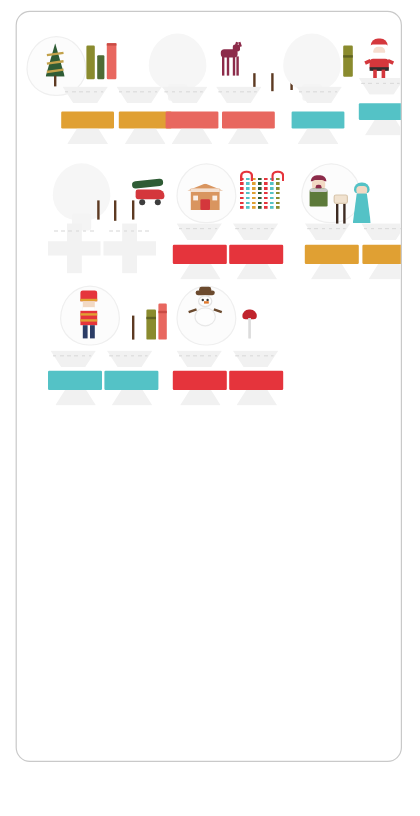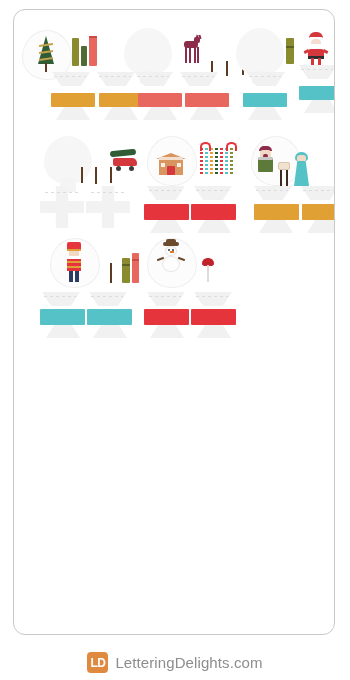--- a/index.html
+++ b/index.html
@@ -350,18 +350,14 @@
       <div class="dashline" style="left:135px;top:286px;width:32px;"></div>
       <div class="dashline" style="left:182px;top:286px;width:32px;"></div>
       <div class="band" style="left:130px;top:299px;width:45px;height:16px;background:#e5343c;"></div>
       <div class="band" style="left:177px;top:299px;width:45px;height:16px;background:#e5343c;"></div>
       <div class="trap up" style="left:136px;top:315px;width:34px;height:13px;"></div>
       <div class="trap up" style="left:183px;top:315px;width:34px;height:13px;"></div>
     </div>
 
   </div>
 
-  <div class="footer">
-    <div class="logo-mark">LD</div>
-    <div class="logo-text">LetteringDelights.com</div>
-  </div>
 
 </div>
 
 </body></html>

